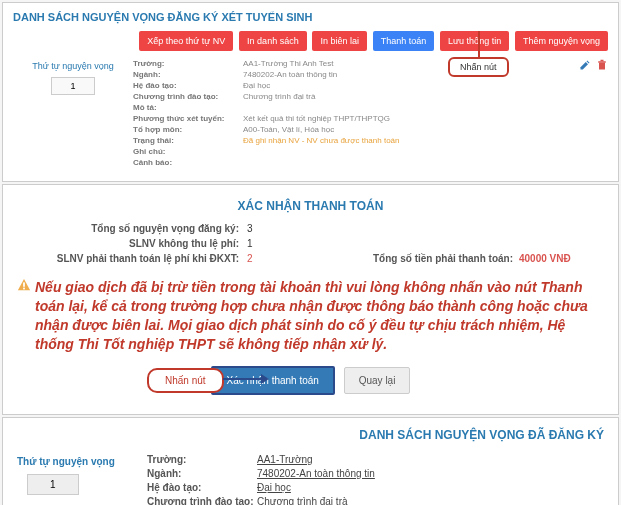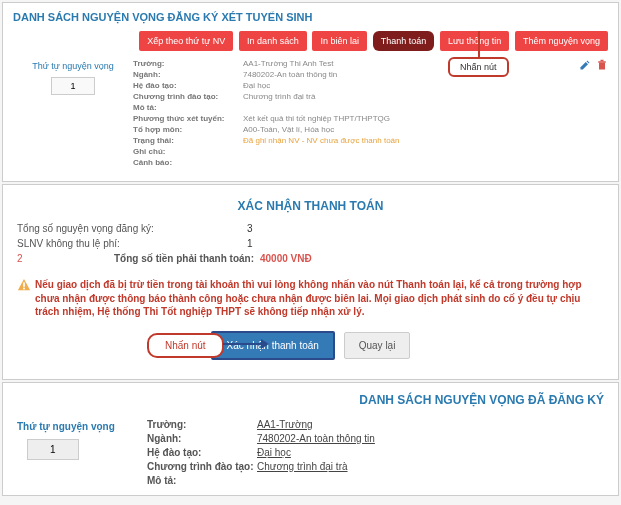--- a/index.html
+++ b/index.html
@@ -6,21 +6,21 @@
   body { font-family: Arial, sans-serif; font-size: 10px; background: #f5f5f5; width: 621px; }
   
   .panel { background: #fff; border: 1px solid #ccc; margin: 2px; }
   
   
   .p1 { padding: 8px 10px 12px; }
   .p1-title { color: #2a7ab0; font-weight: bold; font-size: 11px; margin-bottom: 8px; }
   .btn-row { text-align: right; margin-bottom: 8px; }
   .btn { display: inline-block; padding: 5px 8px; font-size: 9px; border: none; border-radius: 2px; color: #fff; cursor: pointer; margin-left: 3px; }
   .btn-blue { background: #ef4444; }
-  .btn-green { background: #7f1d1d; border-radius: 6px; }
+  .btn-green { background: #3b82f6; }
   .callout1 { position: absolute; border: 2px solid #c0392b; border-radius: 6px; padding: 3px 10px; font-size: 9px; color: #333; background: #fff; }
   .callout1-wrap { position: relative; height: 0; }
   .callout1-box { left: 435px; top: -2px; }
   .callout1-line { position: absolute; border-left: 2px solid #c0392b; left: 465px; top: -28px; height: 26px; }
   
   .p1-body { display: flex; margin-top: 4px; position: relative; }
   .p1-left { width: 120px; text-align: center; padding-top: 2px; }
   .p1-left-label { color: #2a7ab0; font-size: 9px; margin-bottom: 6px; }
   .p1-order { display: inline-block; border: 1px solid #ccc; padding: 3px 18px; font-size: 9px; background: #f9f9f9; }
   .p1-mid { flex: 1; }
@@ -28,29 +28,29 @@
   .p1-row .lbl { width: 110px; font-weight: bold; color: #777; }
   .p1-row .val { color: #888; }
   .p1-row .val-orange { color: #e8a33d; }
   .p1-icons { position: absolute; right: 0; top: 0; }
   .icon-sm { display: inline-block; width: 12px; height: 12px; margin-left: 2px; }
   
   
   .p2 { padding: 14px 14px 14px; }
   .p2-title { text-align: center; color: #2a7ab0; font-weight: bold; font-size: 12px; margin-bottom: 10px; }
   .p2-row { display: flex; align-items: center; margin-bottom: 4px; font-size: 10px; }
-  .p2-lbl { width: 230px; font-weight: normal; color: #555; padding-right: 8px; }
+  .p2-lbl { width: 230px; text-align: right; font-weight: bold; color: #555; padding-right: 8px; }
   .p2-val { width: 30px; color: #333; }
   .p2-val-red { color: #d9534f; }
-  .p2-extra-lbl { margin-left: 67px; font-weight: bold; color: #555; text-align: right; }
+  .p2-extra-lbl { margin-left: 96px; font-weight: bold; color: #555; text-align: right; }
   .p2-extra-val { margin-left: 6px; color: #d9534f; font-weight: bold; }
   .radio-opt { display: inline-flex; align-items: center; font-size: 10px; color: #333; }
   .radio-opt input { margin-right: 4px; }
   
-  .warn { display: flex; margin: 10px 0 12px; font-size: 10px; line-height: 1.35; color: #c0392b; font-weight: bold; }
+  .warn { display: flex; margin: 10px 0 12px; font-size: 14px; line-height: 1.35; color: #c0392b; font-weight: bold; font-style: italic; }
   .warn-icon { width: 14px; height: 14px; margin-right: 4px; flex-shrink: 0; }
   
   .p2-btns { text-align: center; position: relative; height: 34px; }
   .btn-mid { display: inline-block; padding: 7px 14px; font-size: 10px; border-radius: 2px; margin: 0 3px; vertical-align: middle; }
   .btn-confirm { background: #337ab7; color: #fff; border: 2px solid #2b4a8b; }
   .btn-back { background: #eee; color: #555; border: 1px solid #ccc; }
   .callout2 { position: absolute; left: 130px; top: 2px; border: 2px solid #c0392b; border-radius: 10px; padding: 5px 16px; font-size: 10px; color: #c0392b; background: #fff; }
   .callout2-arrow { position: absolute; left: 206px; top: 12px; width: 40px; height: 2px; background: #2b4a8b; }
   .callout2-arrowhead { position: absolute; left: 244px; top: 8px; width: 0; height: 0; border-left: 8px solid #2b4a8b; border-top: 5px solid transparent; border-bottom: 5px solid transparent; }
   
@@ -145,20 +145,21 @@
   <div class="p2-title">XÁC NHẬN THANH TOÁN</div>
   <div class="p2-row">
     <span class="p2-lbl">Tổng số nguyện vọng đăng ký:</span>
     <span class="p2-val">3</span>
   </div>
   <div class="p2-row">
     <span class="p2-lbl">SLNV không thu lệ phí:</span>
     <span class="p2-val">1</span>
   </div>
   <div class="p2-row">
+    <span class="p2-lbl">SLNV phải thanh toán lệ phí khi ĐKXT:</span>
     <span class="p2-val p2-val-red">2</span>
     <span class="p2-extra-lbl">Tổng số tiền phải thanh toán:</span>
     <span class="p2-extra-val">40000 VNĐ</span>
   </div>
   <div class="p2-row">
   </div>
   <div class="warn">
     <span class="warn-icon"><svg viewBox="0 0 16 16">
           <path fill="#f0ad4e" d="M8 1l7 13H1L8 1z"></path>
           <rect x="7" y="5" width="2" height="5" fill="#fff"></rect>

